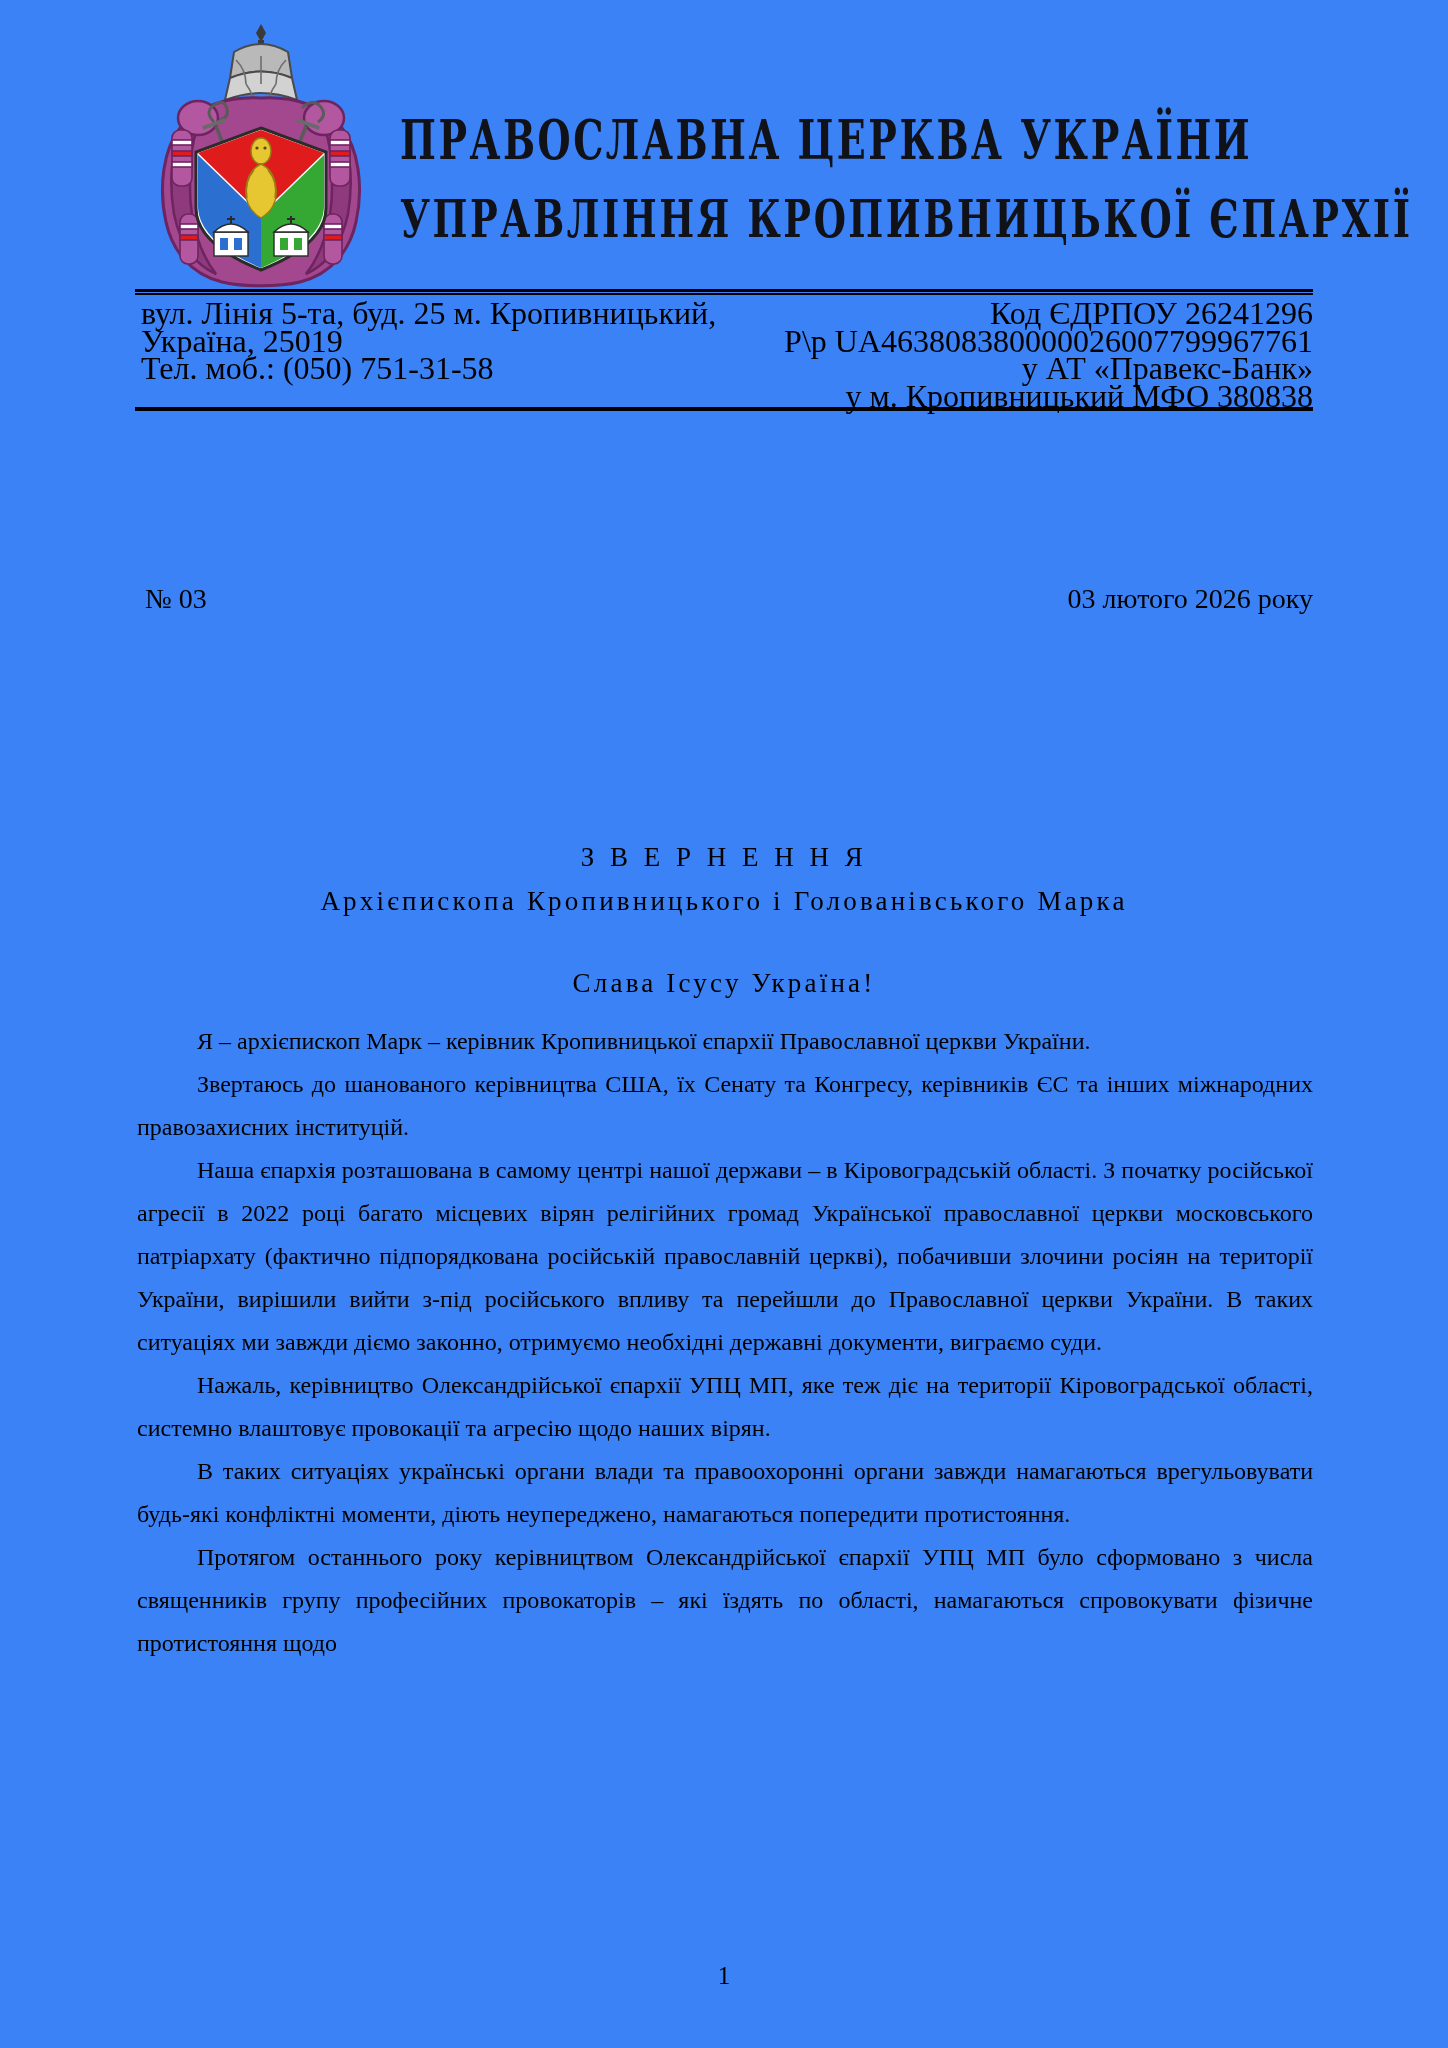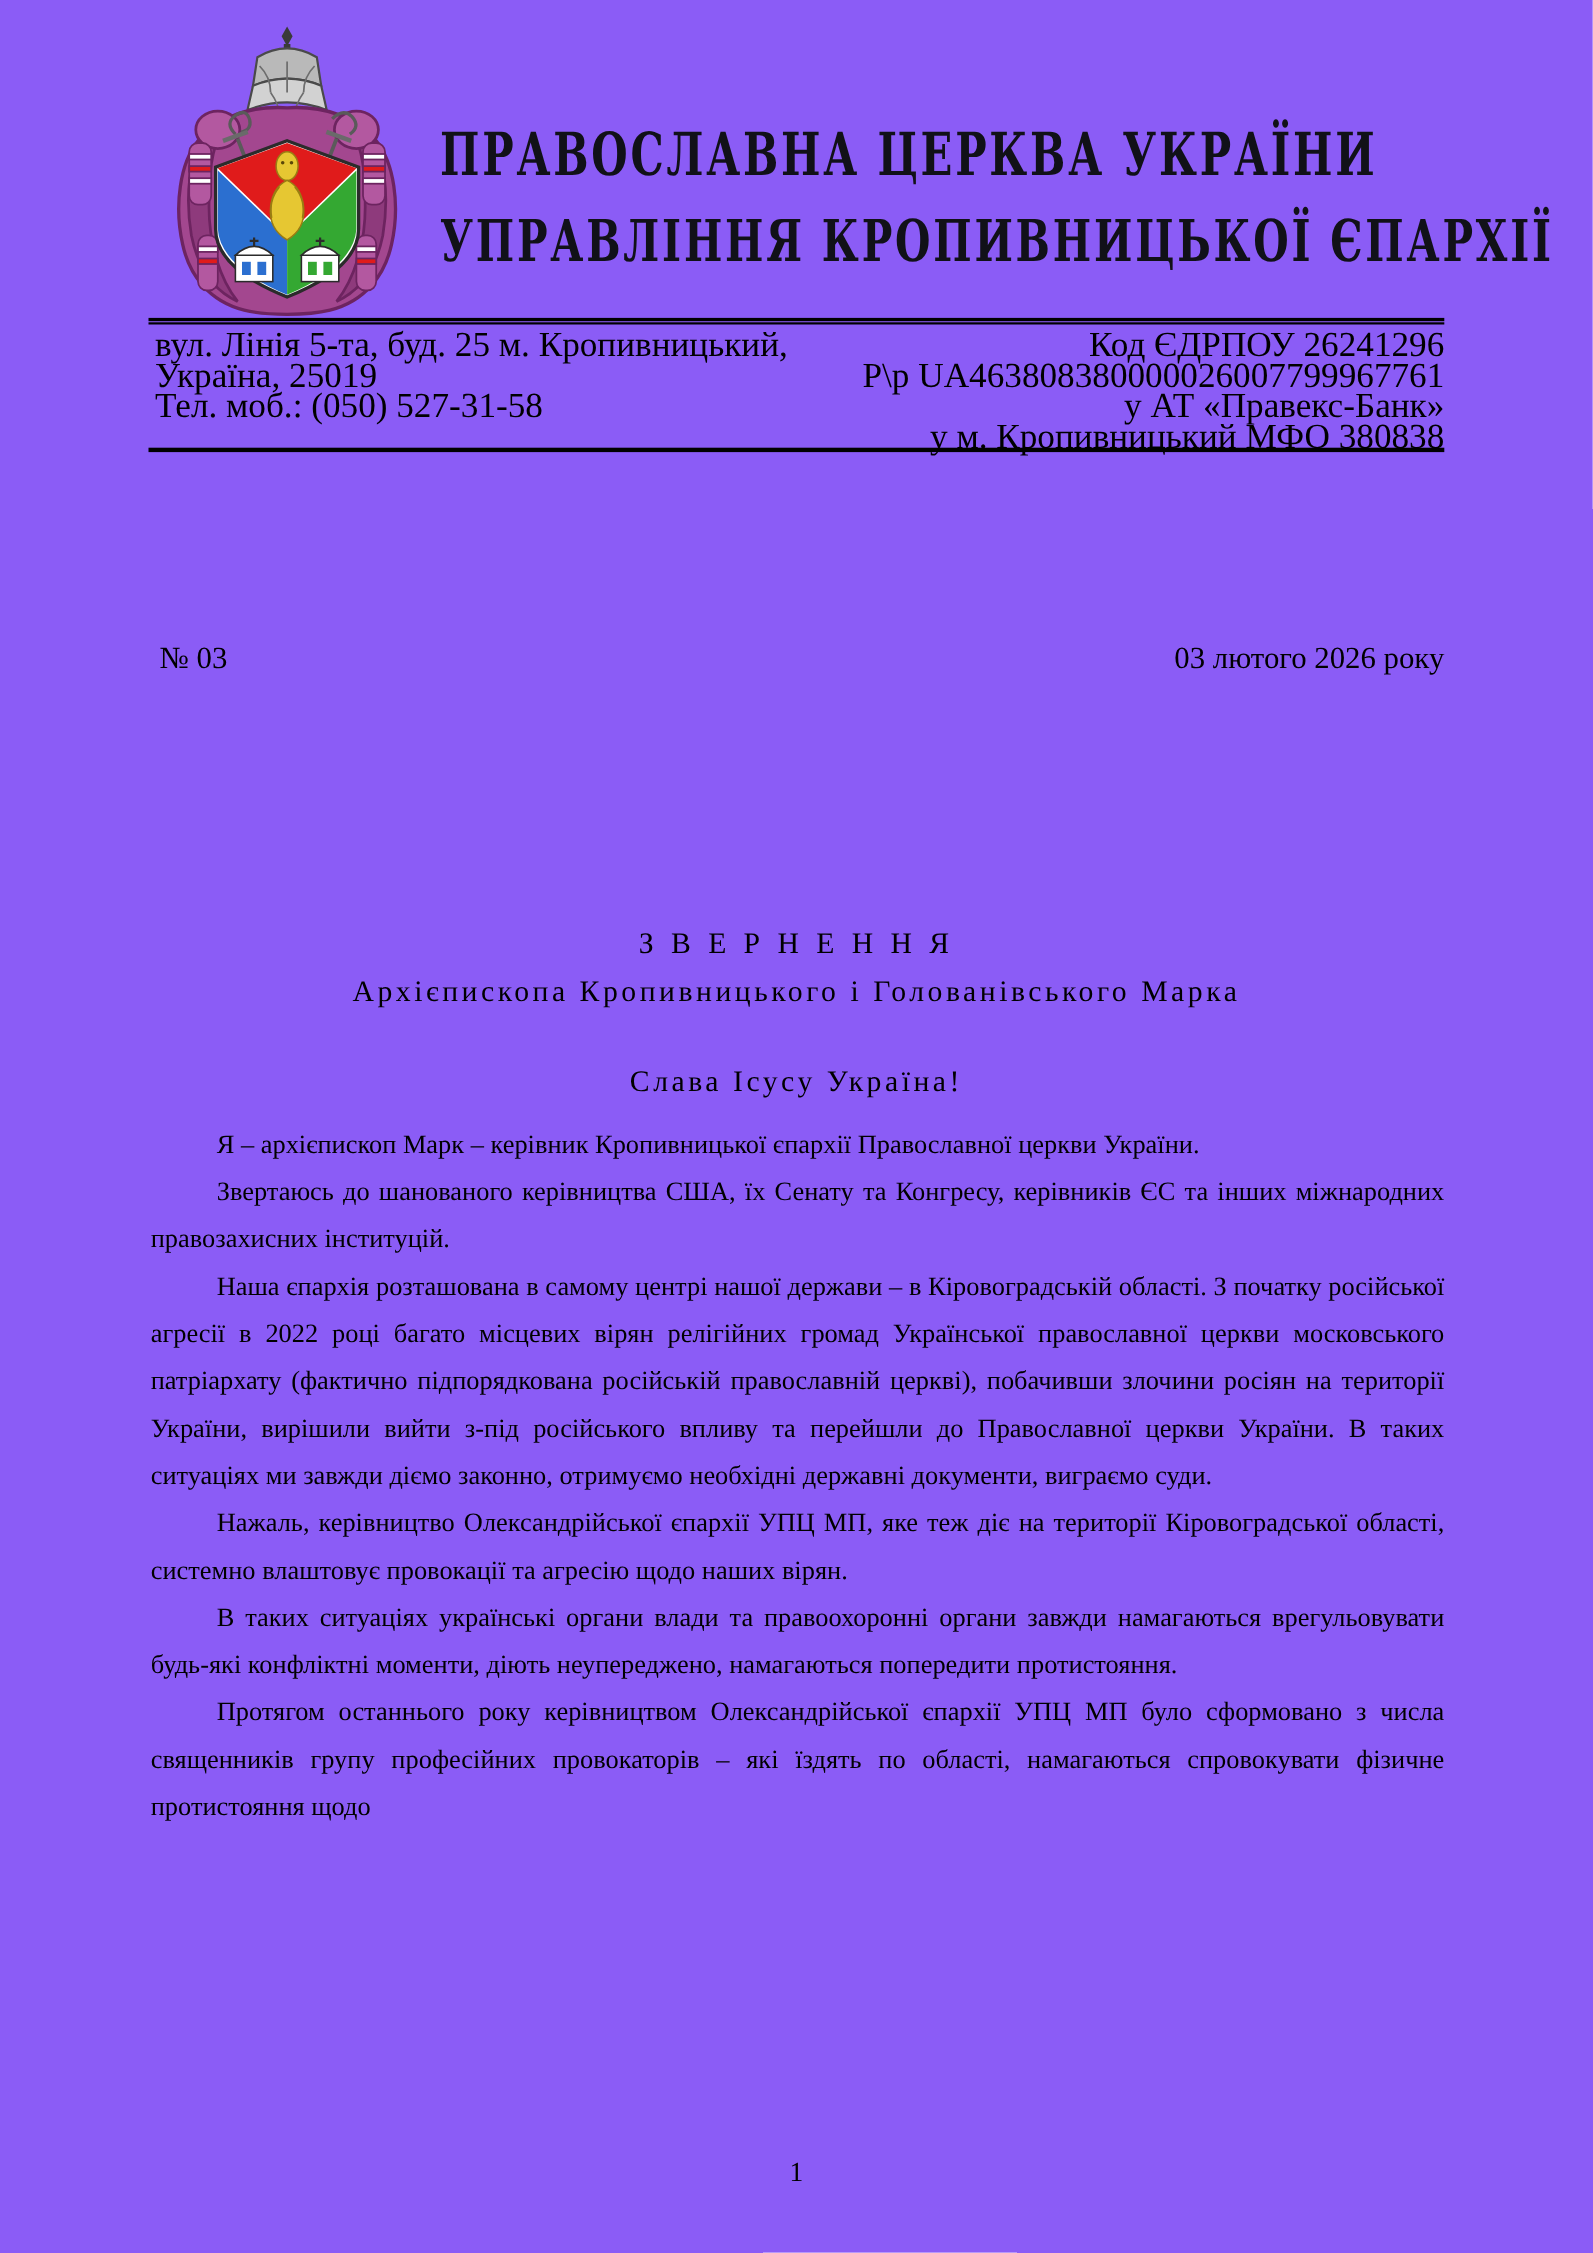--- a/index.html
+++ b/index.html
@@ -5,21 +5,21 @@
 <style>
   html, body {
     margin: 0;
     padding: 0;
     background: #ffffff;
   }
   .page {
     position: relative;
     width: 1448px;
     height: 2048px;
-    background: #8b5cf6;
+    background: #3b82f6;
     margin: 0 auto;
     font-family: "Liberation Serif", "DejaVu Serif", serif;
     color: #000000;
     overflow: hidden;
     box-sizing: border-box;
   }
 
   
   .letterhead {
     position: absolute;
@@ -303,21 +303,21 @@
       <div class="org-line org-line-2">УПРАВЛІННЯ КРОПИВНИЦЬКОЇ ЄПАРХІЇ</div>
     </div>
   </div>
 
   <div class="hr-double"></div>
 
   <div class="contacts">
     <div class="col col-left">
       <div class="cline">вул. Лінія 5-та, буд. 25 м. Кропивницький,</div>
       <div class="cline">Україна, 25019</div>
-      <div class="cline">Тел. моб.: (050) 527-31-58</div>
+      <div class="cline">Тел. моб.: (050) 751-31-58</div>
     </div>
     <div class="col col-right">
       <div class="cline">Код ЄДРПОУ 26241296</div>
       <div class="cline">Р\р UA463808380000026007799967761</div>
       <div class="cline">у АТ «Правекс-Банк»</div>
       <div class="cline">у м. Кропивницький МФО 380838</div>
     </div>
   </div>
 
   <div class="hr-single"></div>

